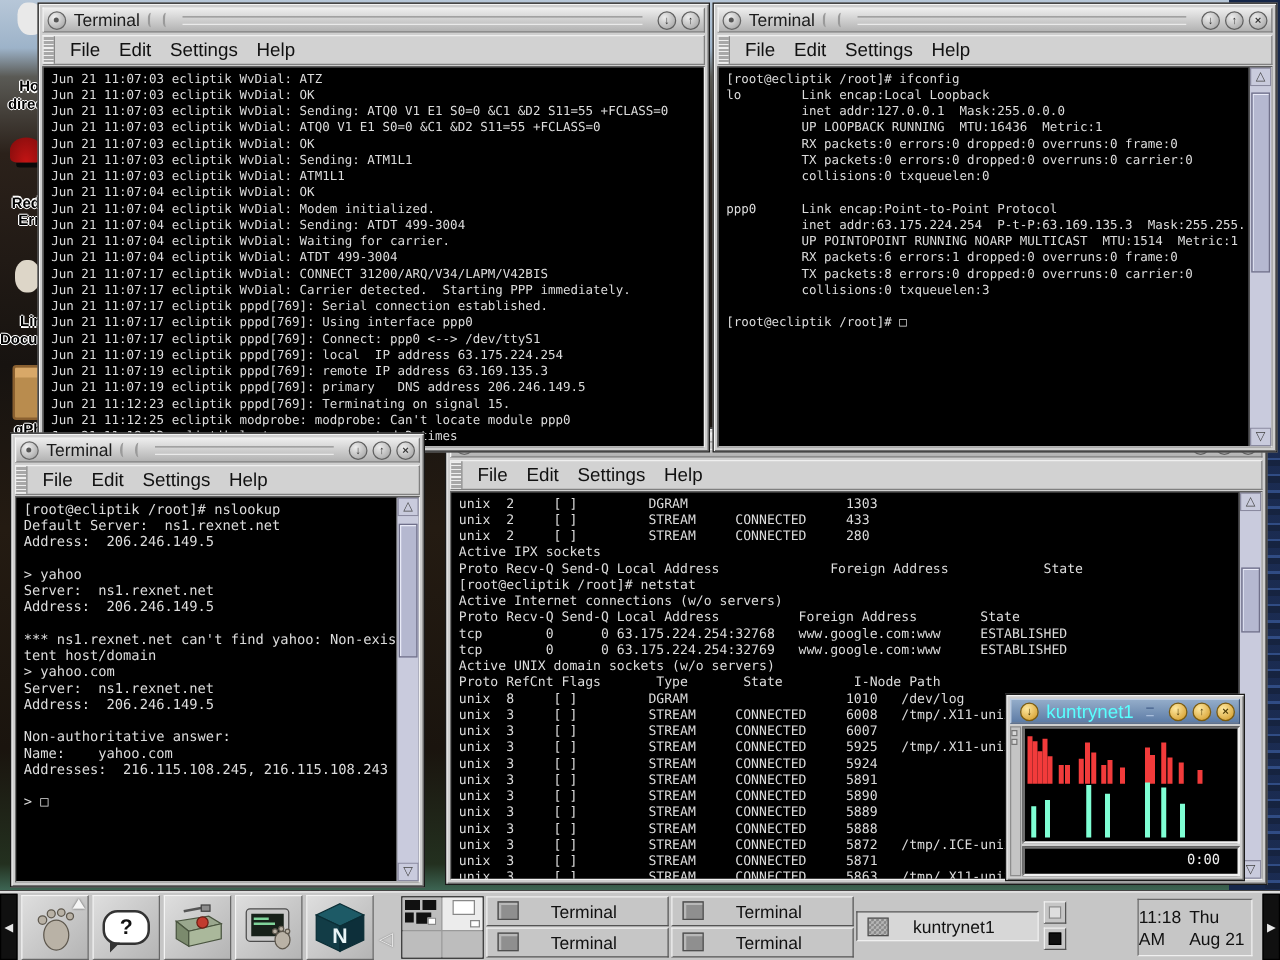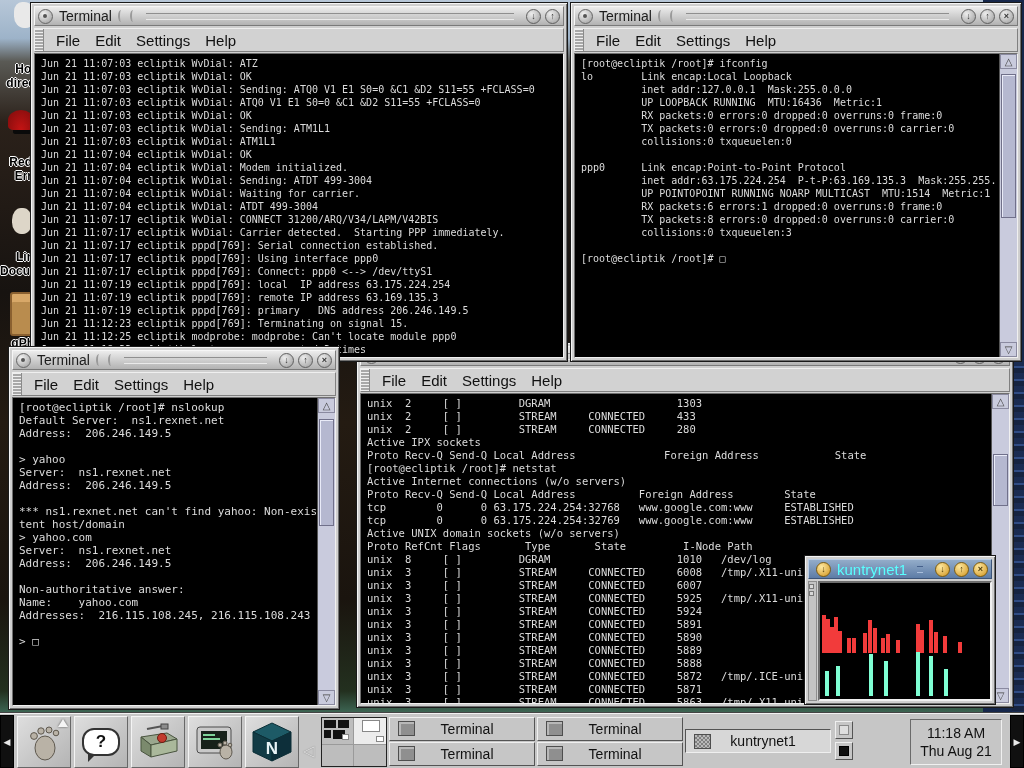--- a/index.html
+++ b/index.html
@@ -103,21 +103,21 @@
                         linear-gradient(45deg,#808080 25%,transparent 25%,transparent 75%,#808080 75%);
        background-size:4px 4px;background-position:0 0,2px 2px;}
   .tlabel{flex:1;text-align:center;padding-right:20px;}
   .sqcol{display:flex;flex-direction:column;margin-left:4px;}
   .sq{width:18px;height:18px;box-sizing:border-box;margin-bottom:3px;background:#c6c6c6;
        border:1px solid;border-color:#efefef #545454 #545454 #efefef;position:relative;}
   .sq .in{position:absolute;inset:3px;background:#dedede;border:1px solid #8a8a8a;}
   .sq.dark .in{background:#101010;border-color:#000;}
   #clock{margin-left:auto;margin-right:8px;width:92px;height:46px;box-sizing:border-box;
        border:1px solid;border-color:#6a6a6a #f0f0f0 #f0f0f0 #6a6a6a;
-       display:flex;flex-direction:column;align-items:center;justify-content:center;
+       display:flex;flex-direction:row;align-items:center;justify-content:center;
        font-size:14px;color:#111;line-height:18px;}
 </style>
 </head>
 <body>
 
 <div id="screen">
   <div id="bg"></div>
   <div id="bg-speck"></div>
 
   <div class="dicon" style="left:14px;top:2px;width:22px;height:26px;background:#e9e9e9;border-radius:40% 60% 50% 50%;"></div>
@@ -367,20 +367,21 @@
             <div class="bar" style="left: 123px; bottom: 46px; height: 17px; background: rgb(242, 59, 59);"></div>
             <div class="bar" style="left: 138px; bottom: 46px; height: 11px; background: rgb(242, 59, 59);"></div>
             <div class="bar" style="left: 5px; bottom: 3px; height: 25px; background: rgb(127, 255, 212);"></div>
             <div class="bar" style="left: 16px; bottom: 3px; height: 30px; background: rgb(127, 255, 212);"></div>
             <div class="bar" style="left: 49px; bottom: 3px; height: 42px; background: rgb(127, 255, 212);"></div>
             <div class="bar" style="left: 64px; bottom: 3px; height: 35px; background: rgb(127, 255, 212);"></div>
             <div class="bar" style="left: 96px; bottom: 3px; height: 44px; background: rgb(127, 255, 212);"></div>
             <div class="bar" style="left: 109px; bottom: 3px; height: 40px; background: rgb(127, 255, 212);"></div>
             <div class="bar" style="left: 124px; bottom: 3px; height: 27px; background: rgb(127, 255, 212);"></div>
           </div>
+        <div id="kntimer">0:00</div>
       </div>
     </div>
   </div>
 
   <div id="panel">
     <div class="hidebtn">◀</div>
 
     <div class="lbtn">
       <div class="menu-tri"></div>
       <svg width="40" height="40" viewBox="0 0 40 40">

